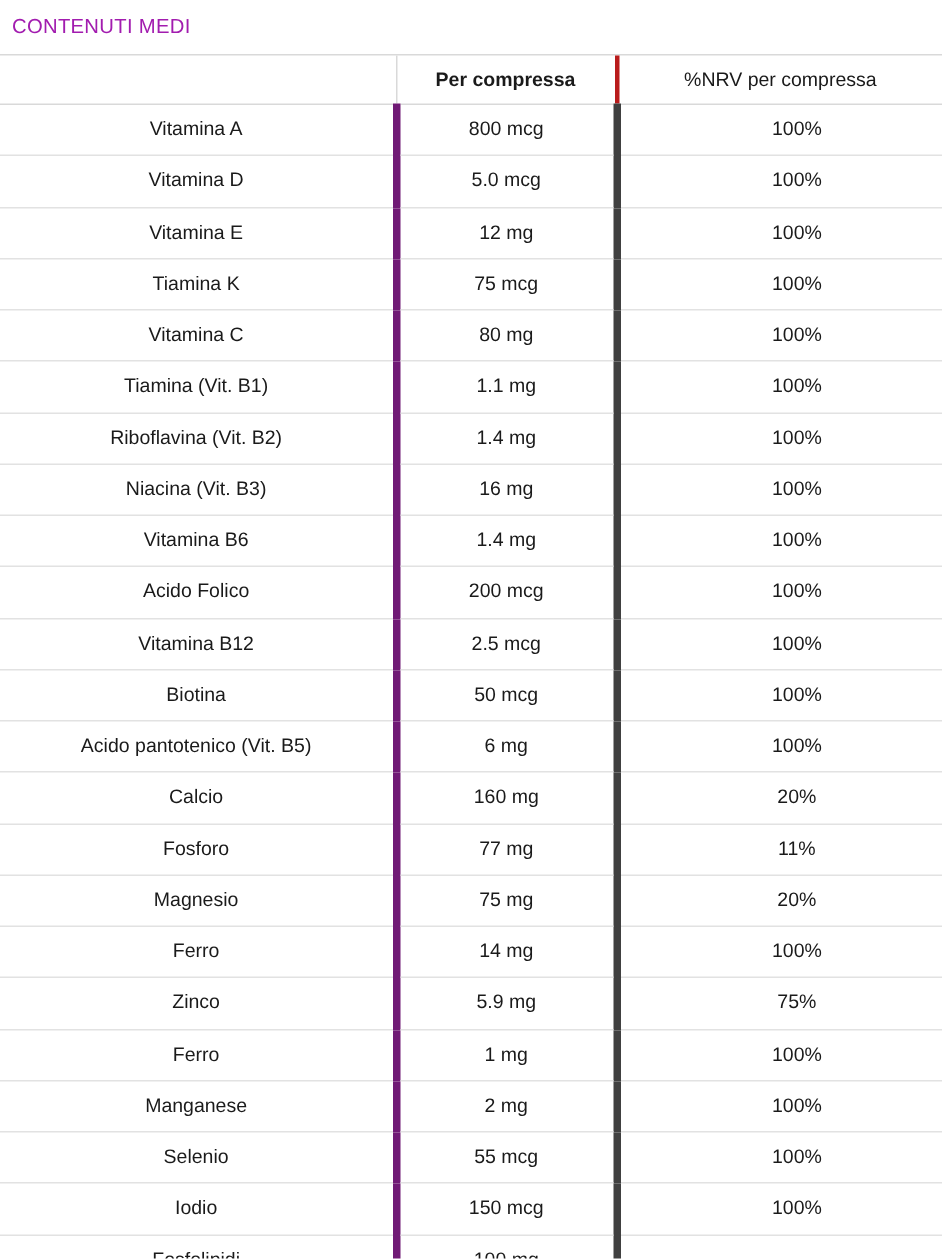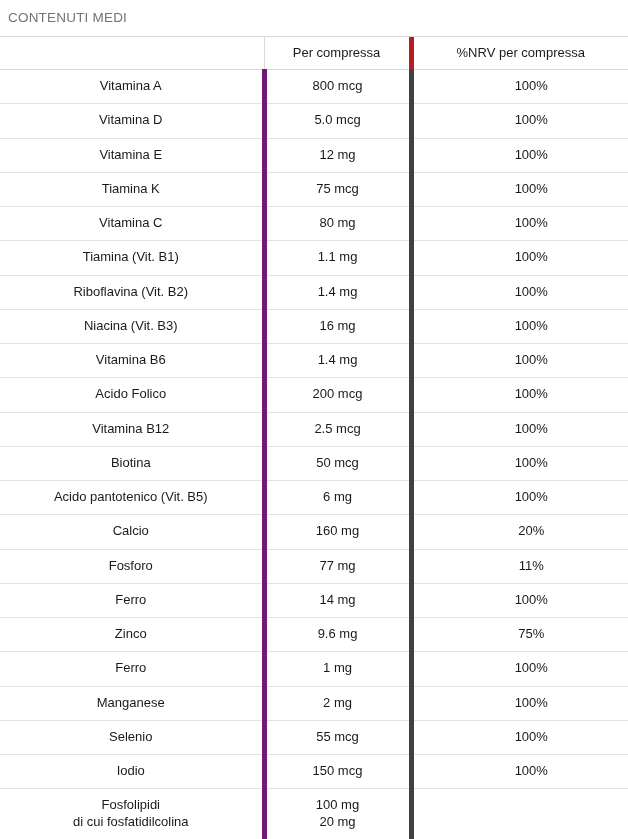--- a/index.html
+++ b/index.html
@@ -14,21 +14,21 @@
     color: #222222;
     overflow: hidden;
   }
   .nutrition-panel {
     width: 628px;
     box-sizing: border-box;
   }
   .panel-title {
     font-size: 13.5px;
     letter-spacing: 0.2px;
-    color: #737373;
+    color: #a21caf;
     padding: 10px 8px 11px 8px;
     border-bottom: 1px solid #d9d9d9;
   }
   table.nutrition-table {
     width: 628px;
     border-collapse: collapse;
     table-layout: fixed;
   }
   table.nutrition-table col.col-name { width: 264px; }
   table.nutrition-table col.col-amount { width: 147px; }
@@ -41,21 +41,22 @@
     padding: 8px 10px 9px 10px;
     border-bottom: 1px solid #d9d9d9;
     text-align: center;
     vertical-align: middle;
   }
   thead th.head-name {
     text-align: left;
     border-right: 1px solid #d9d9d9;
   }
   thead th.head-amount {
-    border-right: 5px solid #b91c1c;
+    border-right: 3px solid #b91c1c;
+    font-weight: bold;
   }
   tbody td {
     font-size: 13px;
     color: #1a1a1a;
     padding: 8px 10px 9px 10px;
     border-bottom: 1px solid #e2e2e2;
     vertical-align: middle;
   }
   tbody td.cell-name {
     text-align: center;
@@ -171,27 +172,32 @@
           <td class="cell-name multiline">Calcio</td>
           <td class="cell-amount multiline">160 mg</td>
           <td class="cell-nrv multiline">20%</td>
         </tr>
         <tr>
           <td class="cell-name multiline">Fosforo</td>
           <td class="cell-amount multiline">77 mg</td>
           <td class="cell-nrv multiline">11%</td>
         </tr>
         <tr>
+          <td class="cell-name multiline">Magnesio</td>
+          <td class="cell-amount multiline">75 mg</td>
+          <td class="cell-nrv multiline">20%</td>
+        </tr>
+        <tr>
           <td class="cell-name multiline">Ferro</td>
           <td class="cell-amount multiline">14 mg</td>
           <td class="cell-nrv multiline">100%</td>
         </tr>
         <tr>
           <td class="cell-name multiline">Zinco</td>
-          <td class="cell-amount multiline">9.6 mg</td>
+          <td class="cell-amount multiline">5.9 mg</td>
           <td class="cell-nrv multiline">75%</td>
         </tr>
         <tr>
           <td class="cell-name multiline">Ferro</td>
           <td class="cell-amount multiline">1 mg</td>
           <td class="cell-nrv multiline">100%</td>
         </tr>
         <tr>
           <td class="cell-name multiline">Manganese</td>
           <td class="cell-amount multiline">2 mg</td>

